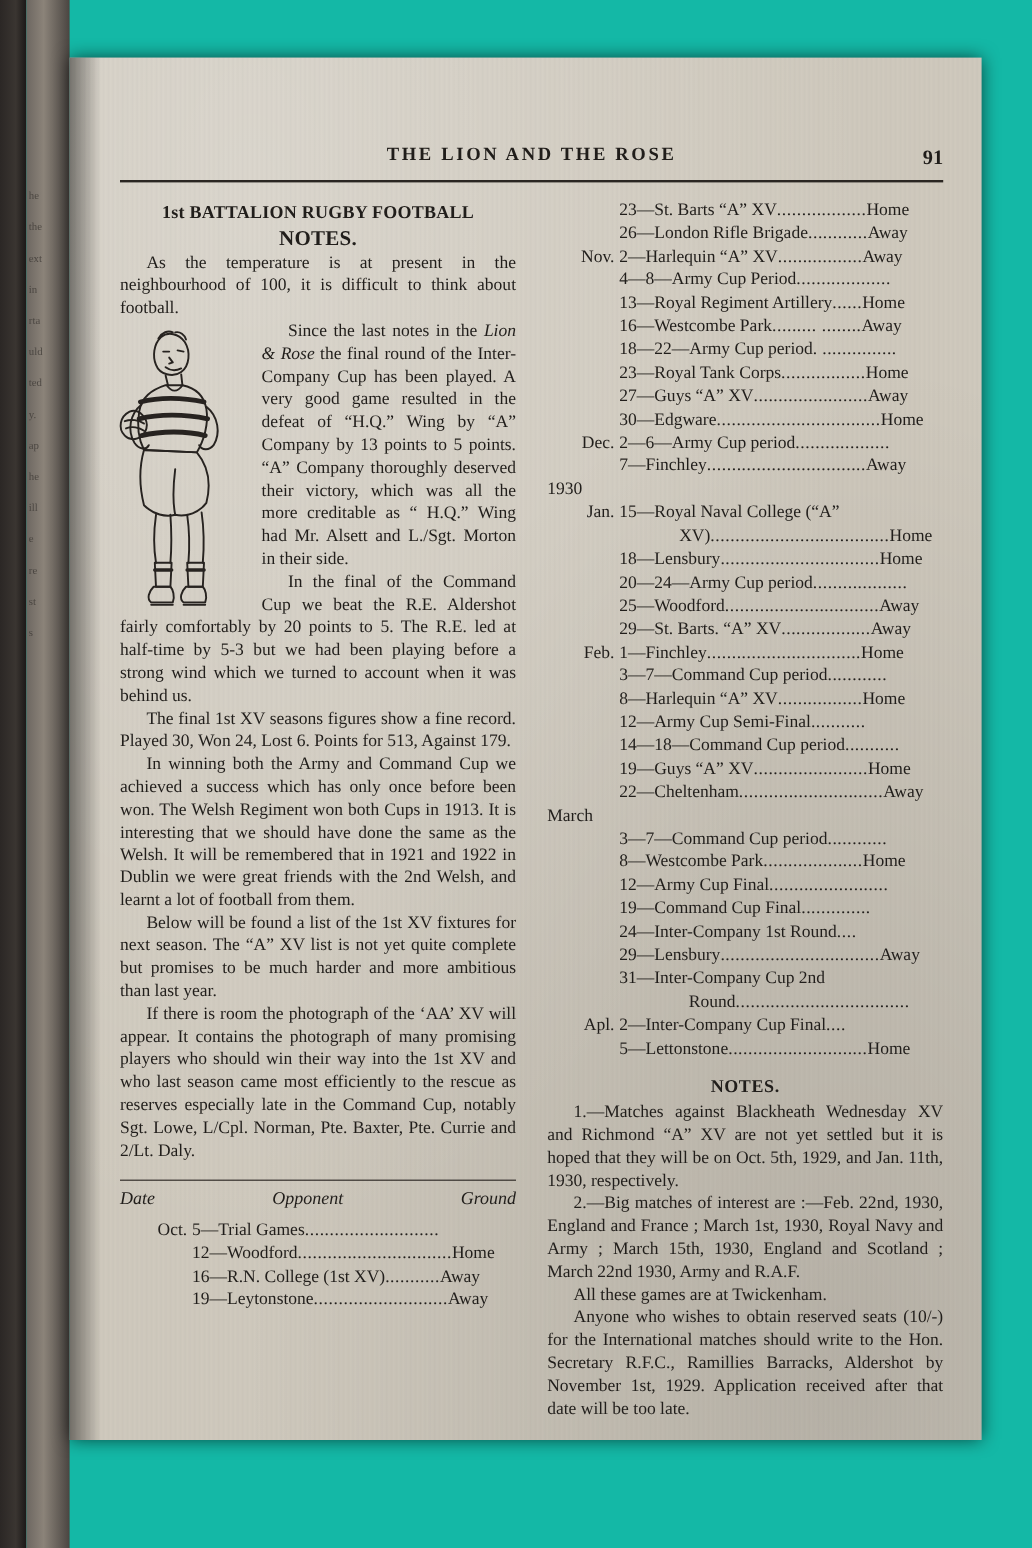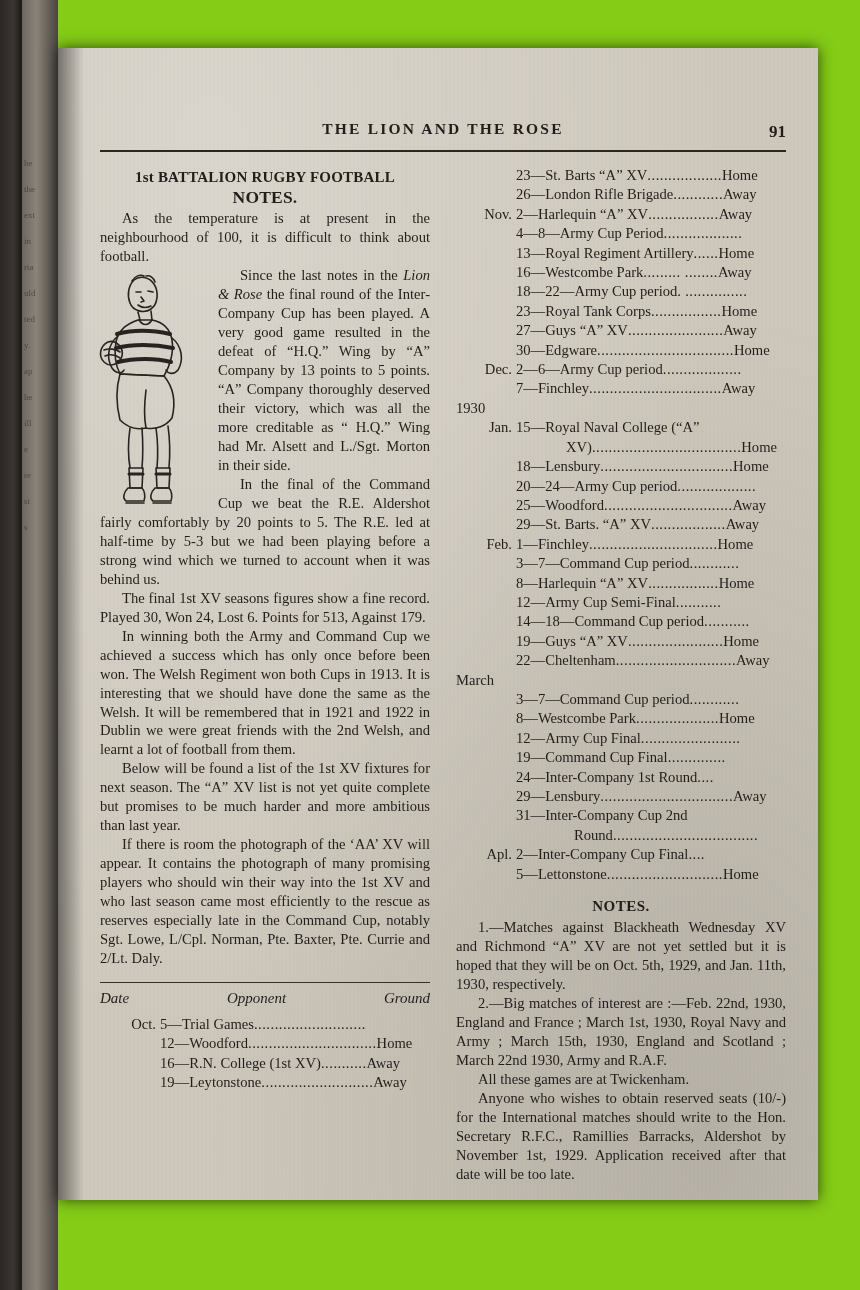--- a/index.html
+++ b/index.html
@@ -10,21 +10,21 @@
   body {
     width: 860px;
     height: 1290px;
     overflow: hidden;
     font-family: "Liberation Serif", serif;
   }
   .scan {
     position: absolute;
     left: 0; top: 0;
     width: 860px; height: 1290px;
-    background: #84cc16;
+    background: #14b8a6;
   }
   
   .book-edge {
     position: absolute;
     left: 0; top: 0;
     width: 22px; height: 1290px;
     background: linear-gradient(to right,#2b2725,#3a3531 60%,#1b1817);
   }
   .gutter-page {
     position: absolute;

